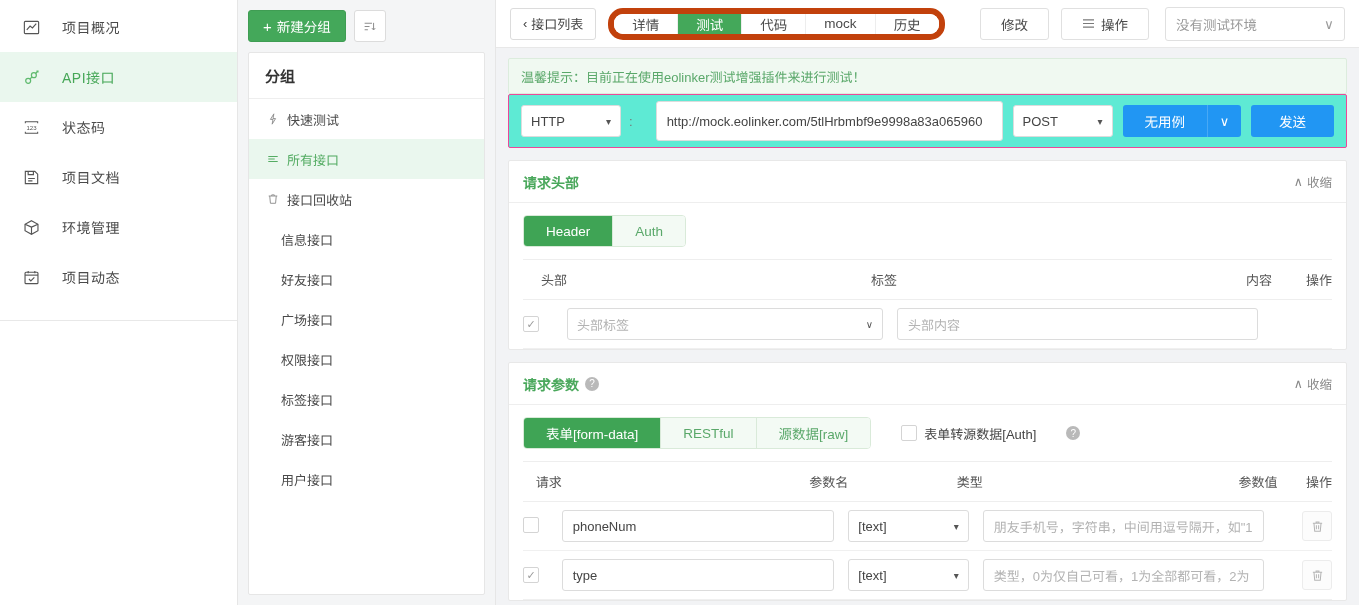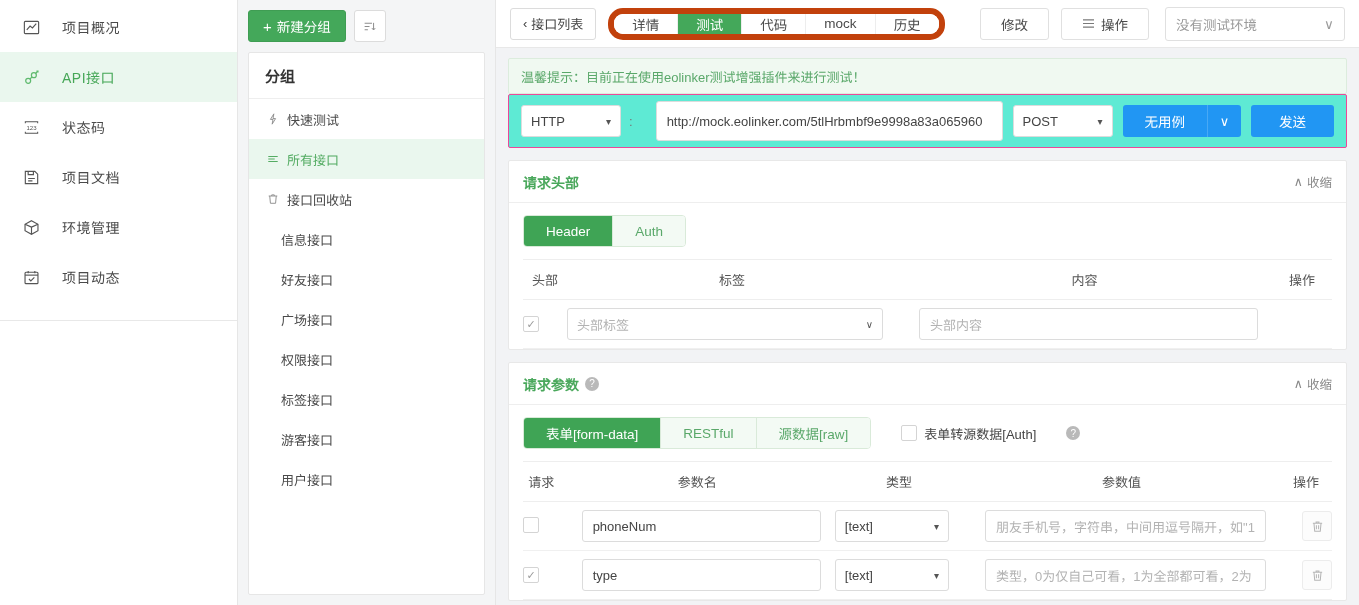--- a/index.html
+++ b/index.html
@@ -188,29 +188,29 @@
   .seg-row { display: flex; align-items: center; gap: 30px; }
   .chk-label { display: inline-flex; align-items: center; gap: 7px; font-size: 13px; color: #444; cursor: pointer; }
   .box {
     width: 16px; height: 16px; border: 1px solid #d4d4d4; border-radius: 2px;
     background: #fff; display: inline-flex; align-items: center; justify-content: center;
     color: #9a9a9a; font-size: 11px;
   }
 
   table.grid { width: 100%; border-collapse: collapse; margin-top: 12px; }
   table.grid th {
-    text-align: center; font-weight: normal; font-size: 13px; color: #555;
+    text-align: right; font-weight: normal; font-size: 13px; color: #555;
     padding: 10px 0; border-top: 1px solid #eee; border-bottom: 1px solid #eee;
     background: #fff;
   }
   table.grid td { padding: 8px 0; border-bottom: 1px solid #f0f0f0; vertical-align: middle; }
   .cell-input {
     height: 32px; border: 1px solid #dcdcdc; border-radius: 3px; background: #fff;
     display: flex; align-items: center; padding: 0 10px; font-size: 13px; color: #444;
-    overflow: hidden; white-space: nowrap; margin-left: 22px;
+    overflow: hidden; white-space: nowrap;
   }
   .cell-input.placeholder { color: #b3b3b3; }
   .cell-select {
     height: 32px; border: 1px solid #dcdcdc; border-radius: 3px; background: #fff;
     display: flex; align-items: center; padding: 0 9px; font-size: 13px; color: #444;
     cursor: pointer;
   }
   .cell-select .caret { margin-left: auto; font-size: 10px; color: #555; }
   .trash {
     width: 30px; height: 30px; border: 1px solid #ececec; border-radius: 3px;

